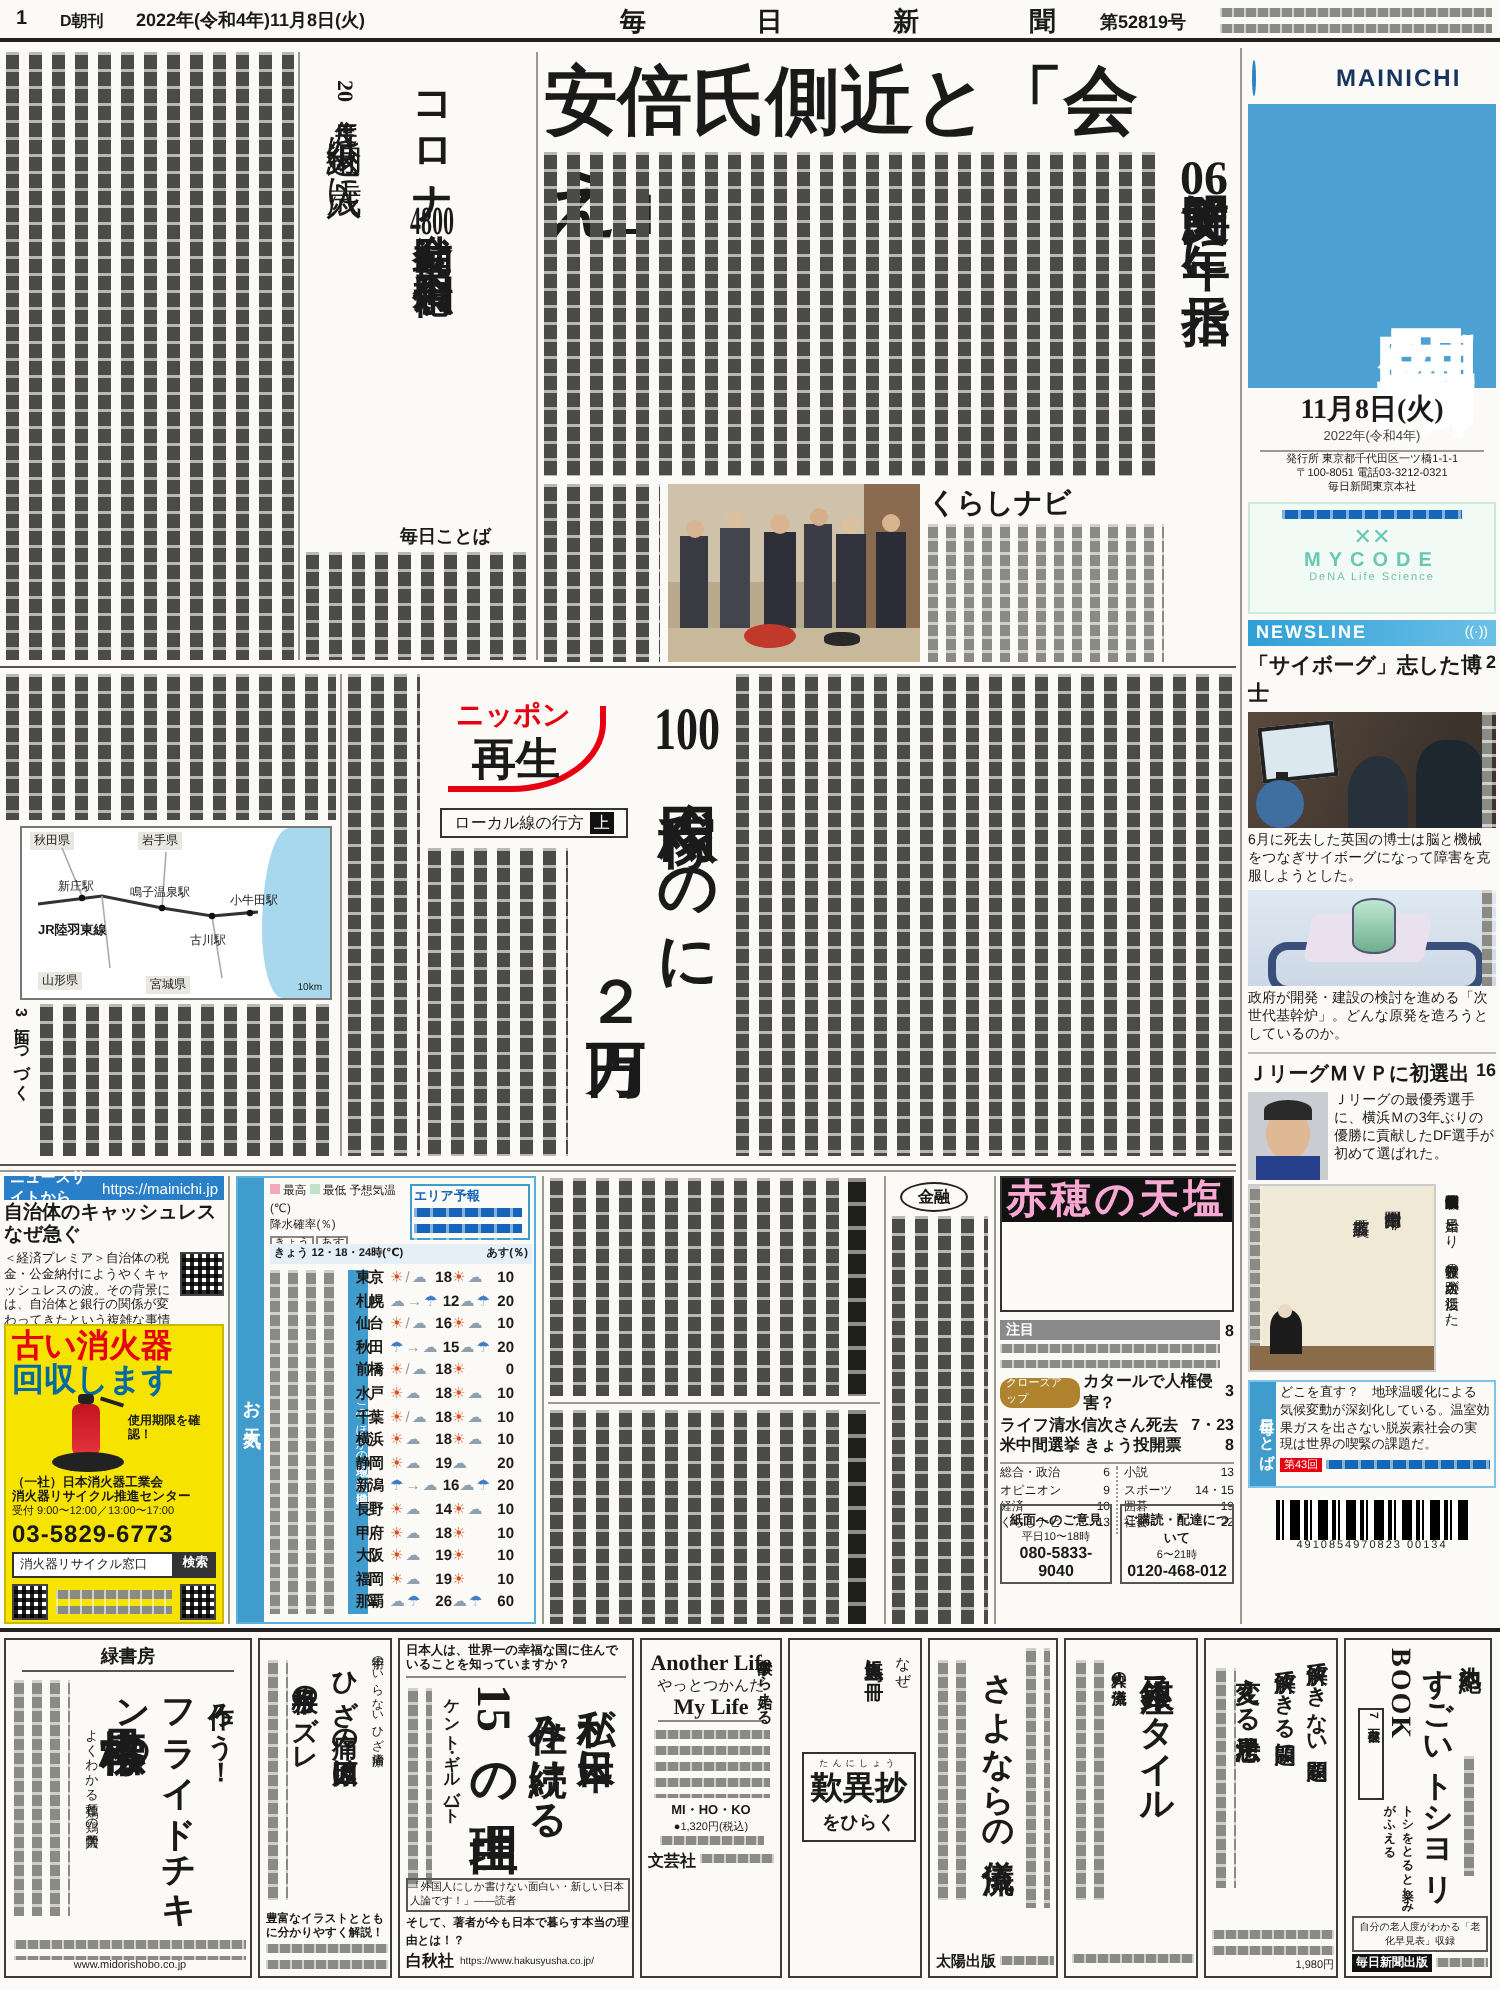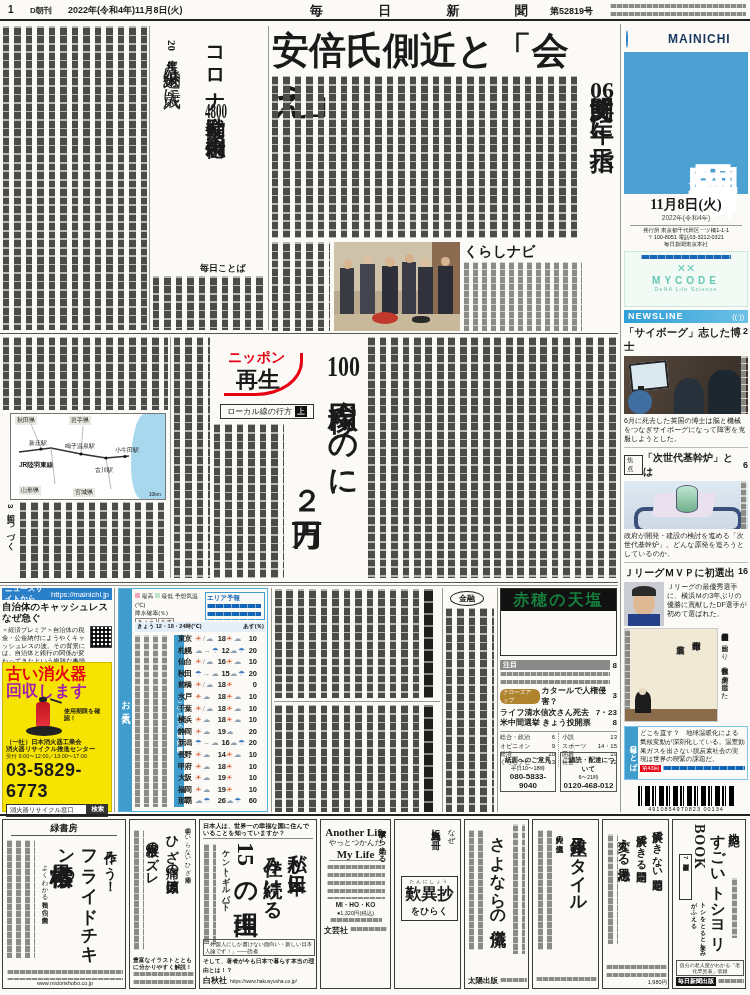--- a/index.html
+++ b/index.html
@@ -163,32 +163,32 @@
     </div>
     <div style="display:flex;align-items:center;gap:3px;margin-top:2px;">
       <span style="width:8px;height:8px;background:#1c6fc0;border-radius:2px;display:inline-block;"></span>
       <span class="b" style="color:#1c6fc0;font-size:8.5px;">毎日ビューアー</span>
       <span class="ghl" style="width:34px;height:6px;display:inline-block;"></span>
     </div>
   </div>
 
   <div class="ab" style="left:2px;top:662px;width:110px;height:150px;background:#f6e400;border:1px solid #c9b900;box-sizing:border-box;padding:3px;">
     <div class="b" style="color:#e60012;font-size:16px;line-height:1.05;">古い消火器</div>
-    <div class="b" style="color:#a21caf;font-size:16px;line-height:1.05;">回収します</div>
+    <div class="b" style="color:#0369a1;font-size:16px;line-height:1.05;">回収します</div>
     <div style="position:relative;height:38px;">
       <div class="ab" style="left:30px;top:2px;width:14px;height:26px;background:linear-gradient(180deg,#c0151f,#e8333d);border-radius:4px;"></div>
       <div class="ab" style="left:33px;top:-3px;width:8px;height:5px;background:#222;border-radius:2px;"></div>
       <div class="ab" style="left:44px;top:0px;width:12px;height:2px;background:#222;transform:rotate(18deg);"></div>
       <div class="ab" style="left:20px;top:26px;width:36px;height:10px;background:#222;border-radius:50%;"></div>
       <div class="ab small b" style="left:58px;top:8px;font-size:6px;">使用期限を確認！</div>
     </div>
     <div class="small" style="font-size:6.3px;font-weight:bold;">（一社）日本消火器工業会</div>
     <div class="small" style="font-size:6.3px;font-weight:bold;">消火器リサイクル推進センター</div>
     <div class="small" style="font-size:5.5px;">受付 9:00〜12:00／13:00〜17:00</div>
-    <div class="b" style="font-size:18px;letter-spacing:.5px;">03-5829-6773</div>
+    <div class="b" style="font-size:12px;letter-spacing:.5px;">03-5829-6773</div>
     <div style="display:flex;margin-top:2px;">
       <span style="background:#fff;border:1px solid #333;font-size:6.3px;padding:1px 3px;flex:1;">消火器リサイクル窓口</span>
       <span class="b" style="background:#333;color:#fff;font-size:6.3px;padding:1px 4px;">検索</span>
     </div>
     <div style="display:flex;gap:4px;margin-top:3px;align-items:center;">
       <span class="qr" style="width:16px;height:16px;display:inline-block;"></span>
       <span class="ghl" style="flex:1;height:12px;display:inline-block;"></span>
       <span class="qr" style="width:16px;height:16px;display:inline-block;"></span>
     </div>
   </div>
@@ -428,21 +428,21 @@
   <div class="hr" style="left:274px;top:701px;width:166px;"></div>
   <div class="ab gv" style="left:275px;top:705px;width:146px;height:107px;"></div>
   <div class="ab gvb" style="left:424px;top:705px;width:14px;height:107px;"></div>
   <div class="vr" style="left:442px;top:588px;height:224px;"></div>
 
   <div class="ab oval b" style="left:450px;top:591px;width:32px;height:13px;font-size:8px;">金融</div>
   <div class="ab gv" style="left:446px;top:608px;width:48px;height:204px;"></div>
   <div class="vr" style="left:497px;top:588px;height:224px;"></div>
 
   <div class="ab" style="left:500px;top:588px;width:117px;height:68px;border:1px solid #333;box-sizing:border-box;">
-    <div class="serif b" style="background:#111;color:#15803d;font-size:16px;text-align:center;height:22px;line-height:22px;letter-spacing:2px;">赤穂の天塩</div>
+    <div class="serif b" style="background:#111;color:#f9a8d4;font-size:20px;text-align:center;height:22px;line-height:22px;letter-spacing:2px;">赤穂の天塩</div>
   </div>
 
   <div class="ab" style="left:500px;top:660px;width:117px;height:88px;">
     <div style="display:flex;align-items:center;height:10px;">
       <span class="b" style="background:#8a8a8a;color:#fff;font-size:7px;flex:1;padding:0 3px;">注目</span>
       <span class="b" style="font-size:8px;margin-left:3px;">8</span>
     </div>
     <div class="ghl" style="width:110px;height:12px;margin-top:2px;"></div>
     <div style="font-size:8px;line-height:1.35;margin-top:2px;">
       <div style="display:flex;align-items:center;gap:2px;">
@@ -551,25 +551,20 @@
     <div style="position:relative;width:124px;height:58px;background:linear-gradient(120deg,#5a4a3e,#3c332c 70%);margin-top:2px;overflow:hidden;">
       <div class="ab" style="left:6px;top:6px;width:34px;height:24px;background:#dce8f0;transform:rotate(-6deg);border:2px solid #222;"></div>
       <div class="ab" style="left:14px;top:30px;width:6px;height:14px;background:#222;"></div>
       <div class="ab" style="left:50px;top:22px;width:30px;height:36px;border-radius:50% 50% 0 0;background:#26313c;"></div>
       <div class="ab" style="left:84px;top:14px;width:34px;height:44px;border-radius:40% 40% 0 0;background:#1d2730;"></div>
       <div class="ab" style="left:4px;top:34px;width:24px;height:24px;border-radius:50%;background:#3f6ea0;"></div>
       <div class="ab gvl" style="right:0;top:0;width:7px;height:58px;"></div>
     </div>
     <div class="small" style="font-size:7px;line-height:1.3;margin-top:2px;">6月に死去した英国の博士は脳と機械をつなぎサイボーグになって障害を克服しようとした。</div>
 
-    <div style="display:flex;justify-content:space-between;align-items:center;margin-top:4px;border-top:1px solid #bbb;padding-top:3px;">
-      <span style="border:1px solid #333;font-size:6.5px;padding:0 2px;">焦点</span>
-      <span class="serif b" style="font-size:10px;">「次世代基幹炉」とは</span>
-      <span class="b" style="font-size:9px;">6</span>
-    </div>
     <div style="position:relative;width:124px;height:48px;background:linear-gradient(180deg,#dfe9f2,#cdd8e6);margin-top:2px;overflow:hidden;">
       <div class="ab" style="left:10px;top:26px;width:100px;height:18px;border:4px solid #3a4f7a;border-radius:10px;background:transparent;"></div>
       <div class="ab" style="left:30px;top:12px;width:60px;height:24px;background:#e9e2ee;border-radius:4px;transform:skewX(-12deg);"></div>
       <div class="ab" style="left:52px;top:4px;width:20px;height:26px;background:linear-gradient(180deg,#bfe8d2,#6fae8c);border-radius:50%/20%;border:1px solid #557;"></div>
       <div class="ab gvl" style="right:0;top:0;width:7px;height:48px;"></div>
     </div>
     <div class="small" style="font-size:7px;line-height:1.3;margin-top:2px;">政府が開発・建設の検討を進める「次世代基幹炉」。どんな原発を造ろうとしているのか。</div>
 
     <div style="display:flex;justify-content:space-between;margin-top:4px;border-top:1px solid #bbb;padding-top:3px;">
       <span class="serif b" style="font-size:10px;">ＪリーグＭＶＰに初選出</span>

